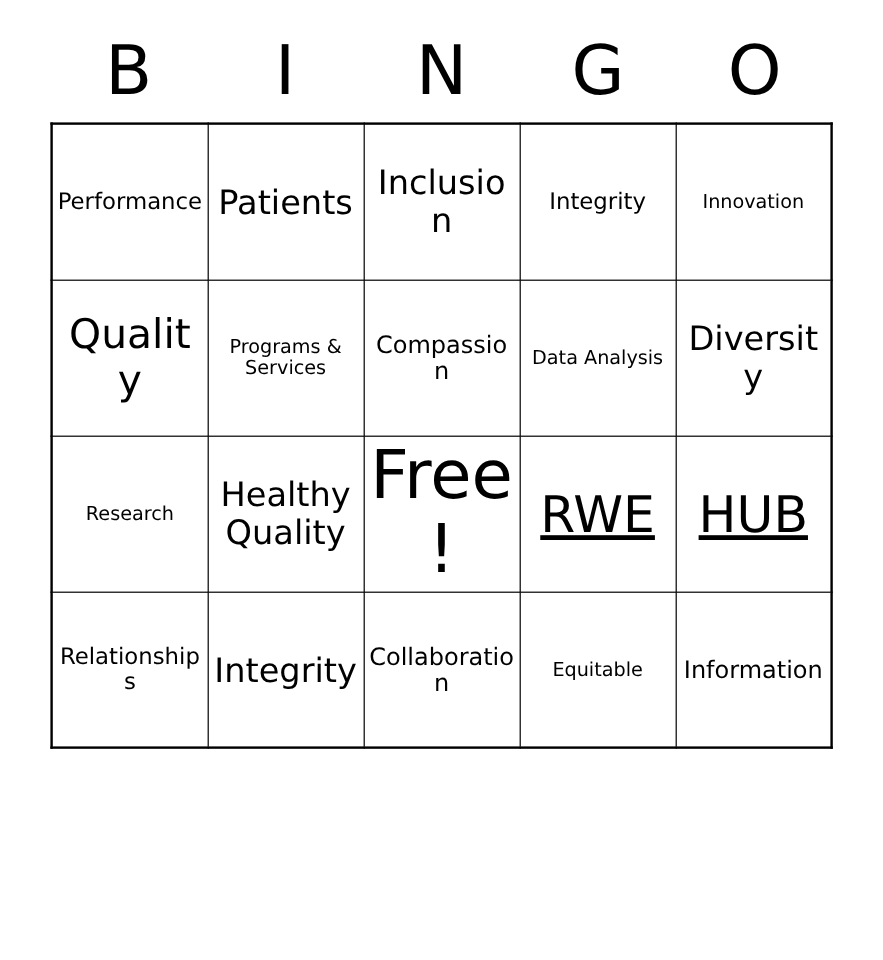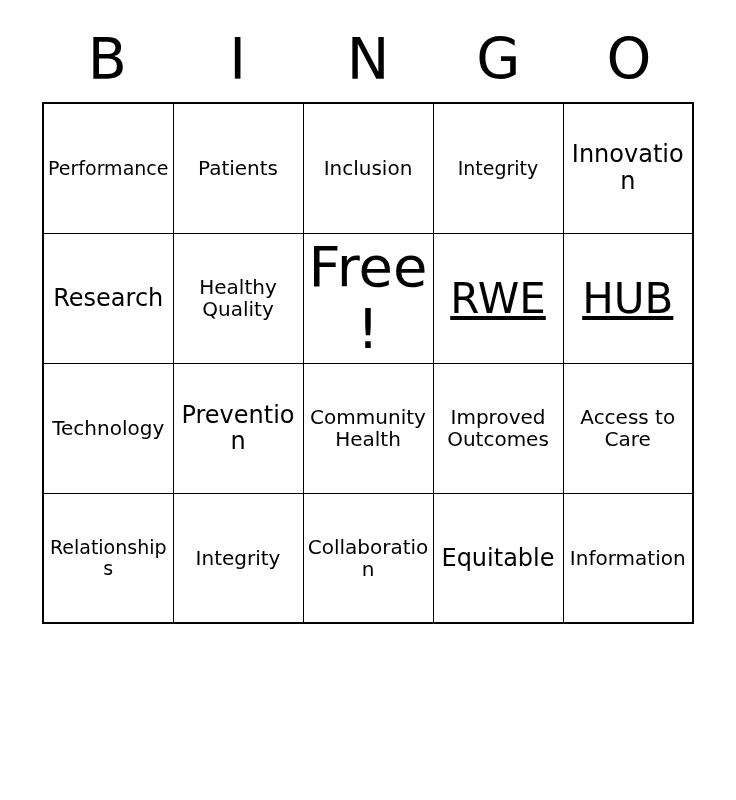--- a/index.html
+++ b/index.html
@@ -49,22 +49,22 @@
     height: 130px;
     text-align: center;
     vertical-align: middle;
     padding: 2px 4px;
     box-sizing: border-box;
     line-height: 1.12;
     word-wrap: break-word;
   }
   .t-xs   { font-size: 19px; }
   .t-sm   { font-size: 20px; }
-  .t-md   { font-size: 24px; }
-  .t-lg   { font-size: 20px; margin-top: 16px; }
+  .t-md   { font-size: 16px; }
+  .t-lg   { font-size: 28px; margin-top: 16px; }
   .t-xl   { font-size: 34px; }
   .t-xxl  { font-size: 42px; text-decoration: underline; }
   .free-cell { font-size: 56px; }
 </style>
 </head>
 <body>
 
 <div class="bingo-card">
 
   <div class="header-row">
@@ -78,32 +78,32 @@
   <table class="grid">
     <tbody>
       <tr>
         <td class="t-xs">Performance</td>
         <td class="t-lg">Patients</td>
         <td class="t-lg">Inclusion</td>
         <td class="t-xs">Integrity</td>
         <td class="t-md">Innovation</td>
       </tr>
       <tr>
+        <td class="t-xl">Quality</td>
+        <td class="t-md">Programs &amp; Services</td>
+        <td class="t-sm">Compassion</td>
+        <td class="t-md">Data Analysis</td>
+        <td class="t-lg">Diversity</td>
+      </tr>
+      <tr>
         <td class="t-md">Research</td>
         <td class="t-lg">Healthy Quality</td>
         <td class="free-cell">Free!</td>
         <td class="t-xxl">RWE</td>
         <td class="t-xxl">HUB</td>
-      </tr>
-      <tr>
-        <td class="t-sm">Technology</td>
-        <td class="t-md">Prevention</td>
-        <td class="t-sm">Community Health</td>
-        <td class="t-sm">Improved Outcomes</td>
-        <td class="t-lg">Access to Care</td>
       </tr>
       <tr>
         <td class="t-xs">Relationships</td>
         <td class="t-lg">Integrity</td>
         <td class="t-sm">Collaboration</td>
         <td class="t-md">Equitable</td>
         <td class="t-sm">Information</td>
       </tr>
     </tbody>
   </table>

